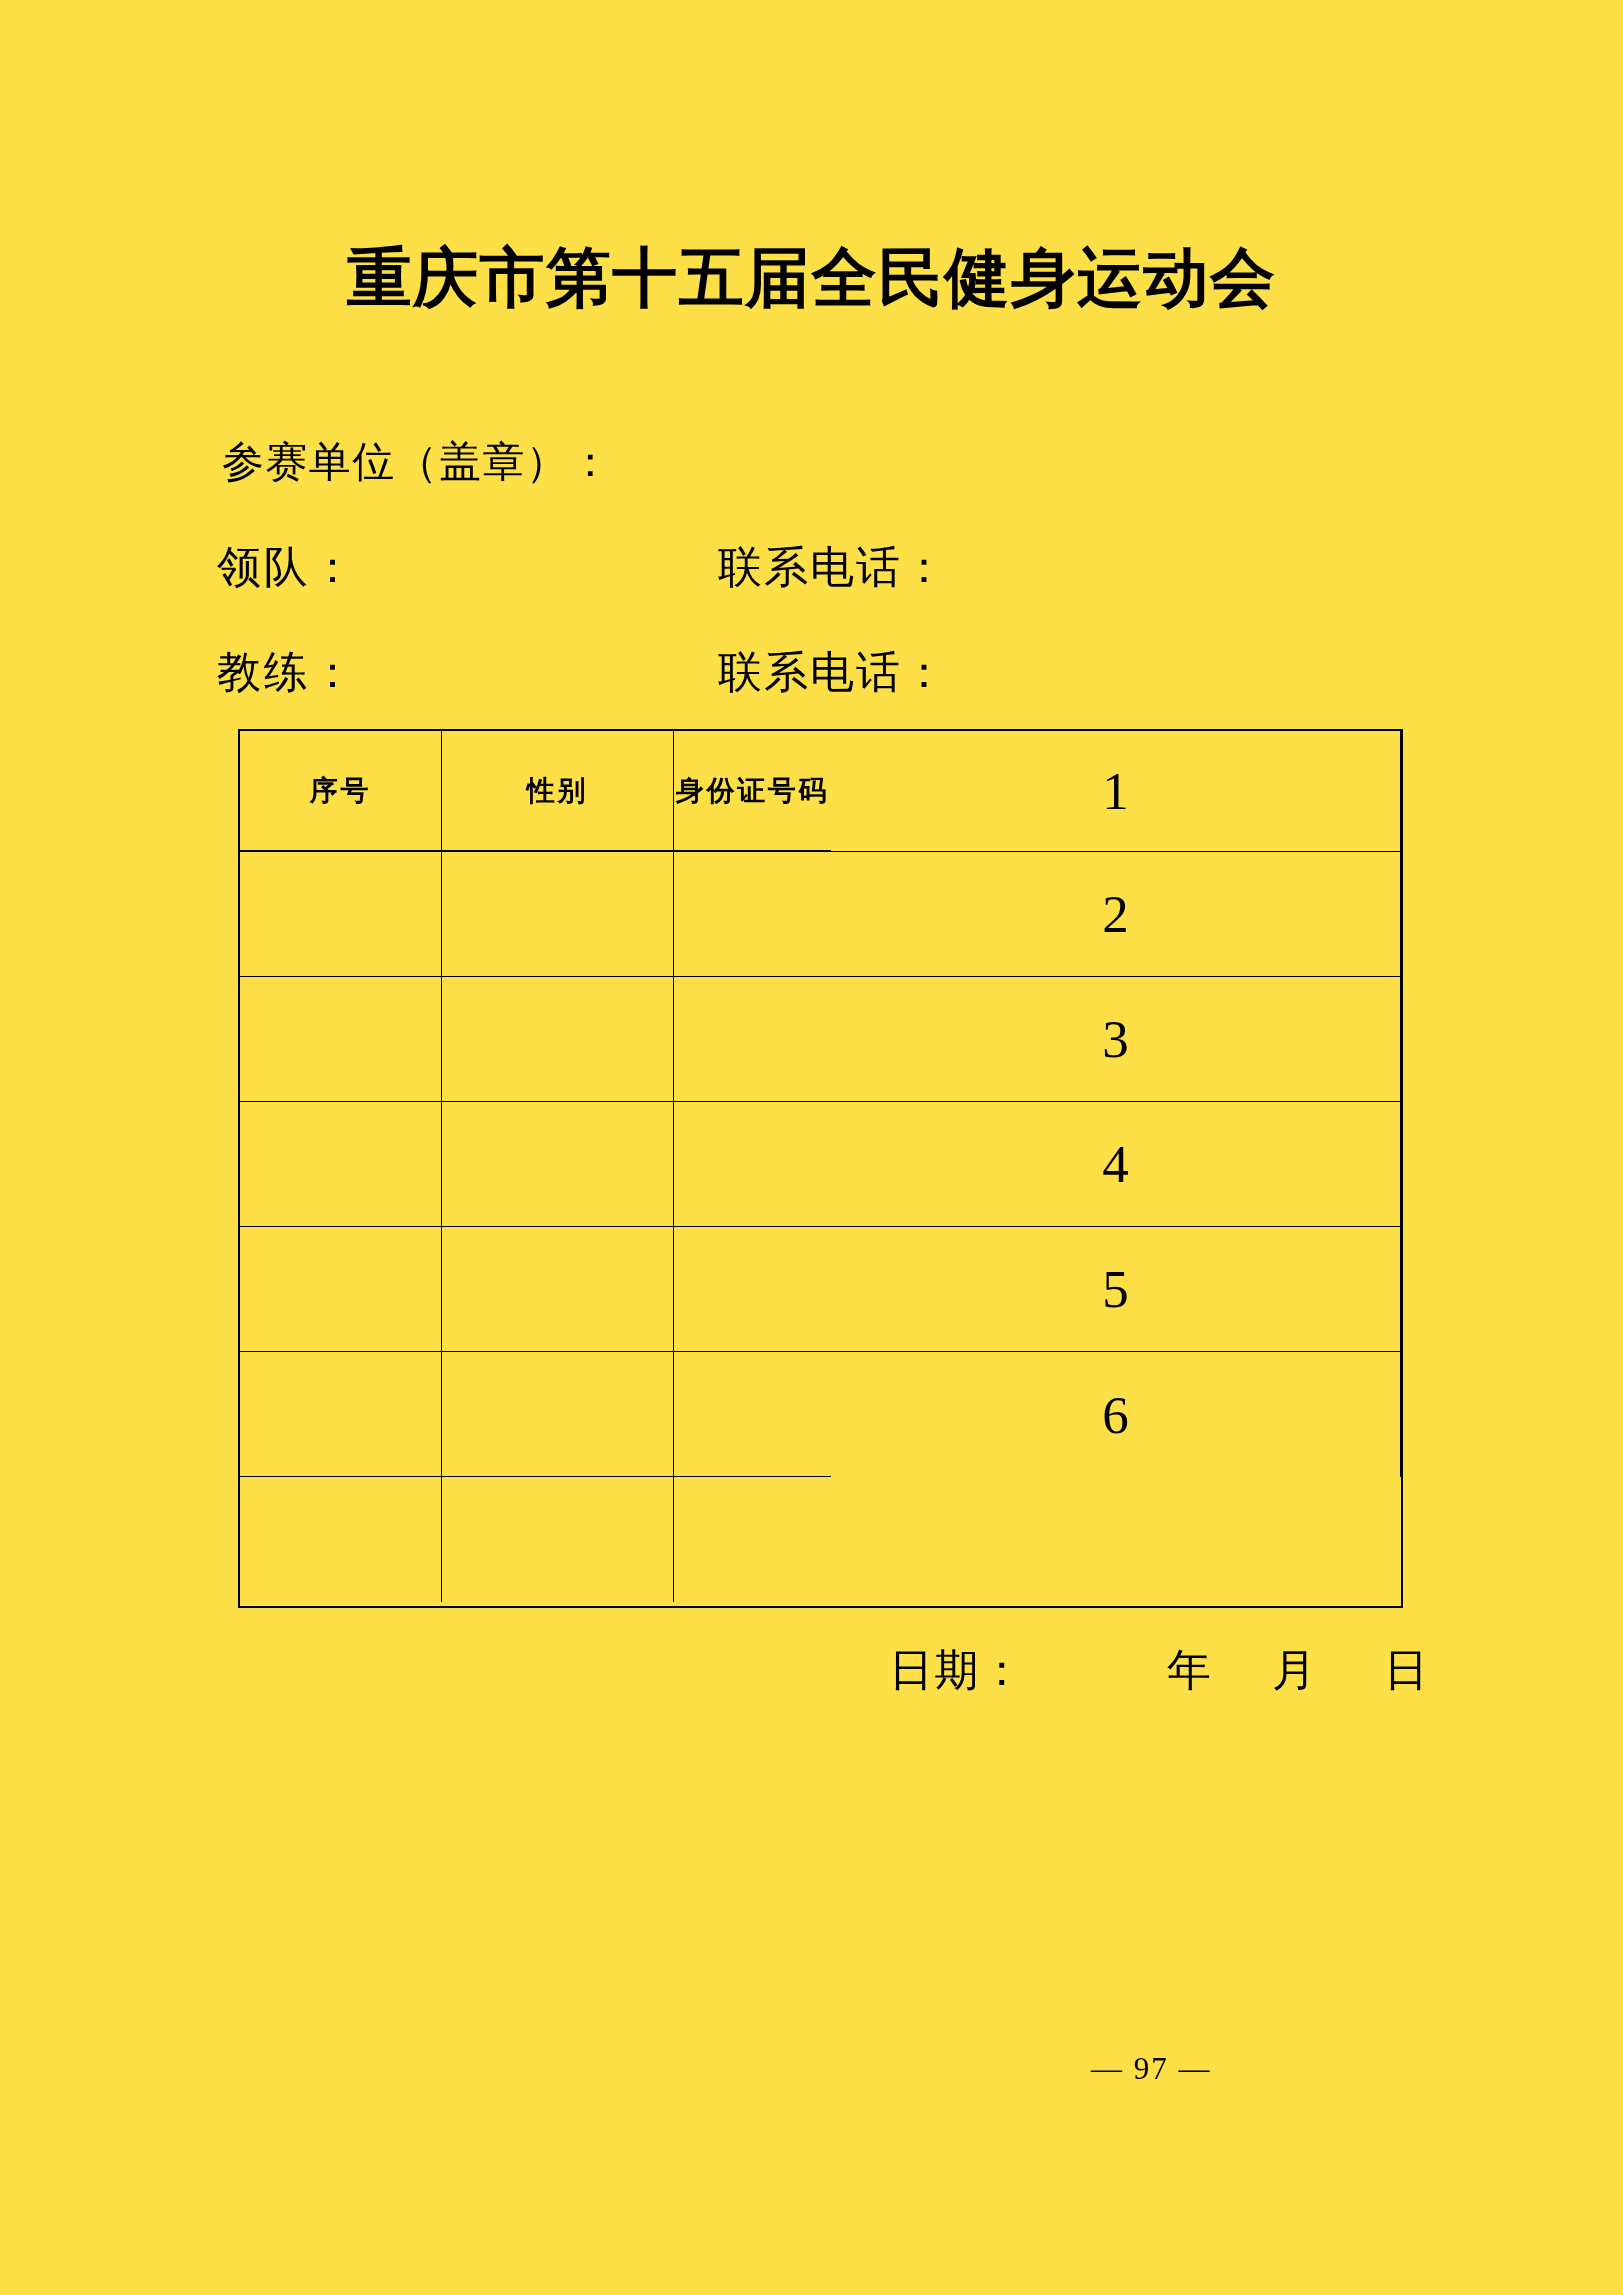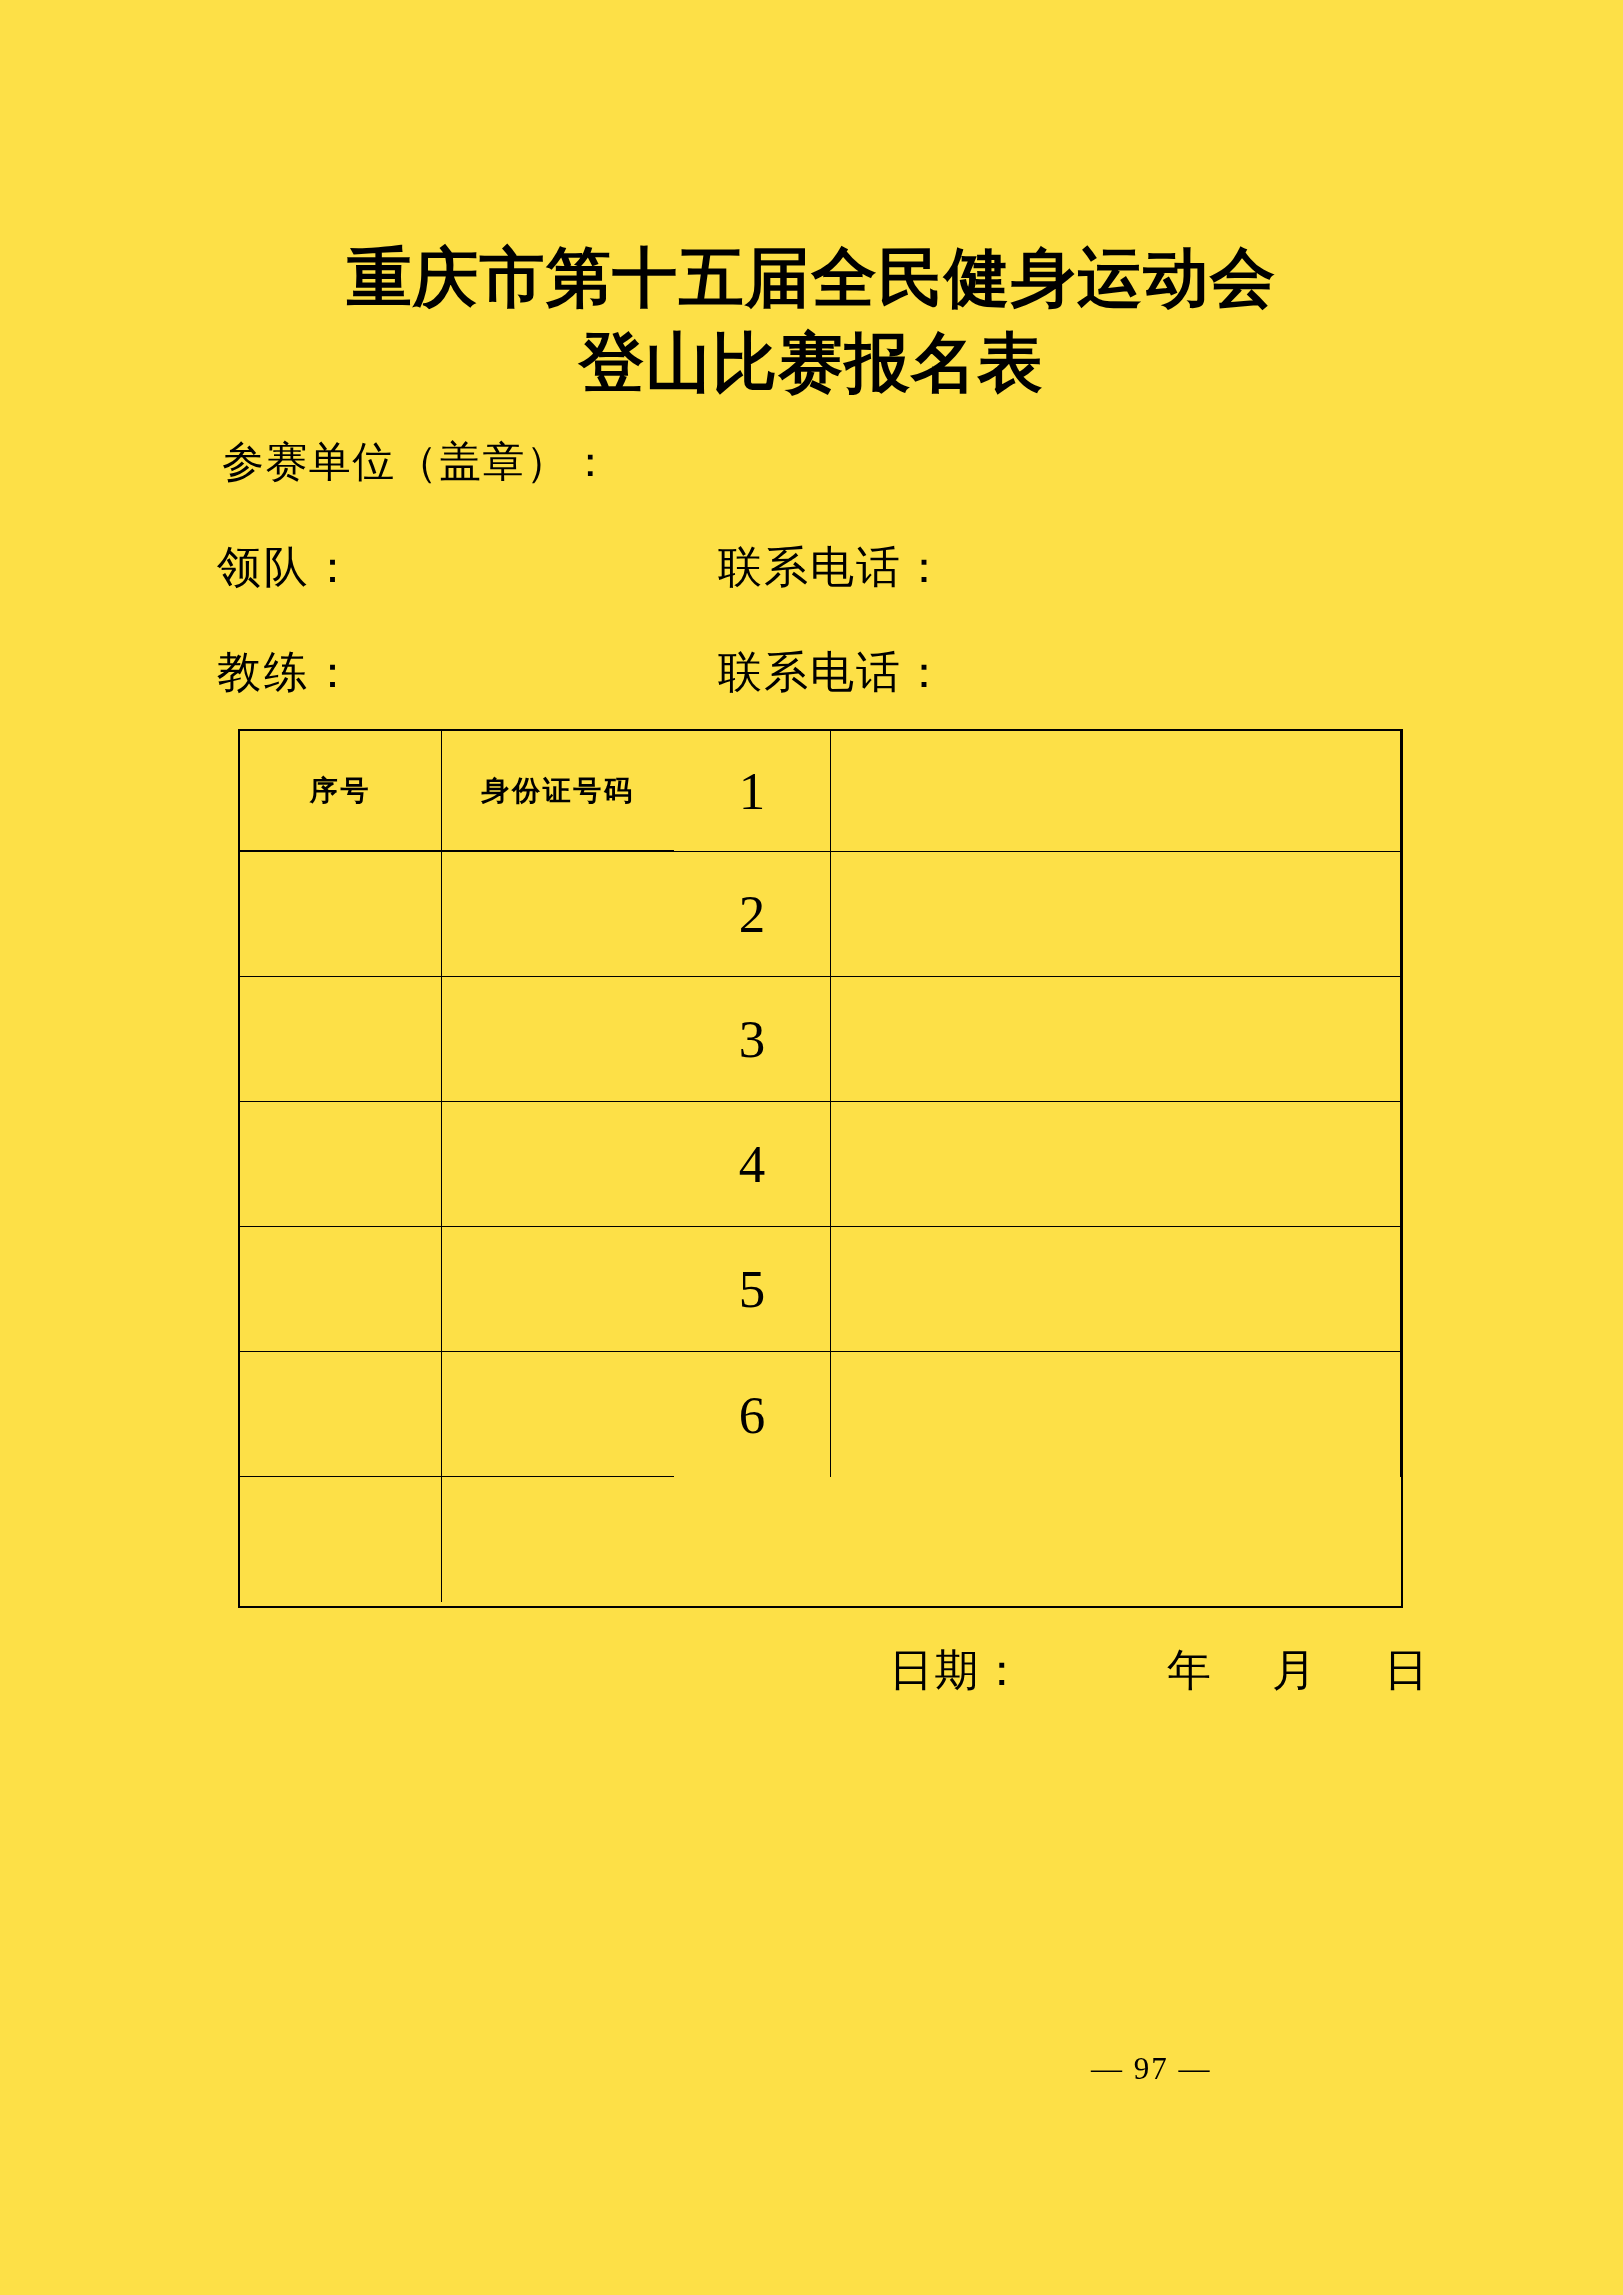--- a/index.html
+++ b/index.html
@@ -98,34 +98,34 @@
     font-family: "Liberation Serif", "DejaVu Serif", serif;
   }
 </style>
 </head>
 <body>
 
 <div class="page">
 
   <div class="title-block">
     <div>重庆市第十五届全民健身运动会</div>
-    <div>登山比赛报名表</div>
   </div>
 
   <div class="field-label unit-line">参赛单位（盖章）：</div>
 
   <div class="field-label leader-lbl">领队：</div>
   <div class="field-label leader-tel">联系电话：</div>
 
   <div class="field-label coach-lbl">教练：</div>
   <div class="field-label coach-tel">联系电话：</div>
 
   <div class="reg-table">
 
     <div class="cell hdr">序号</div>
+    <div class="cell hdr">性别</div>
     <div class="cell hdr col-last">身份证号码</div>
 
     <div class="cell num">1</div>
     <div class="cell"></div>
     <div class="cell"></div>
     <div class="cell col-last"></div>
 
     <div class="cell num">2</div>
     <div class="cell"></div>
     <div class="cell"></div>

